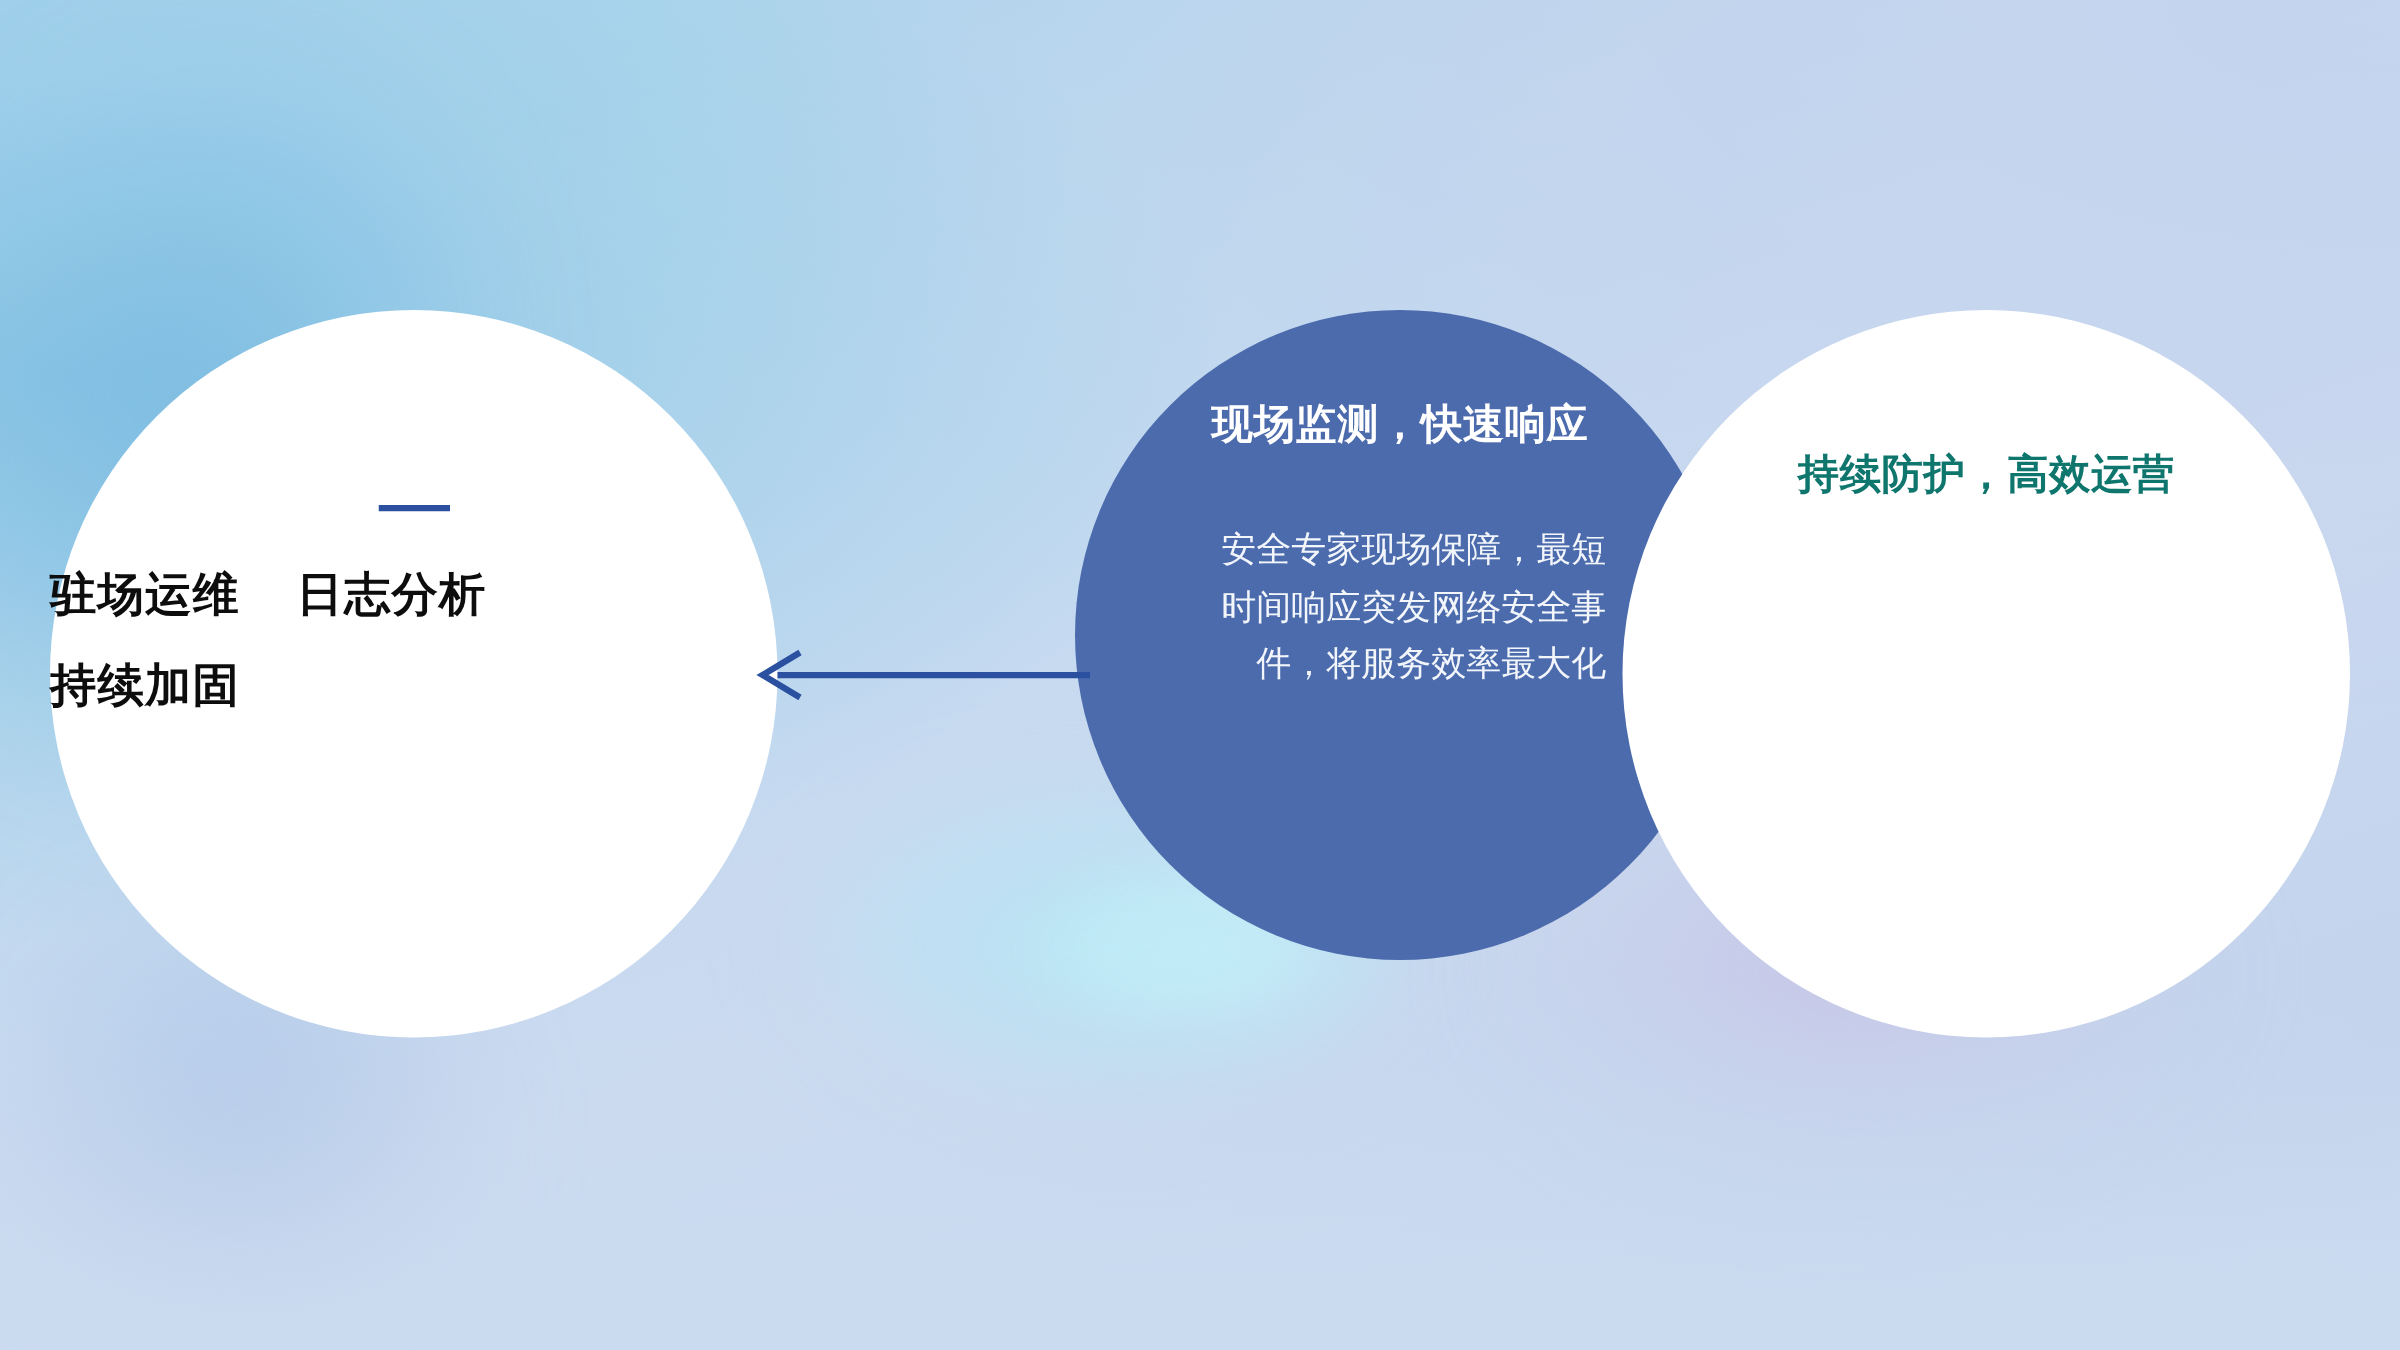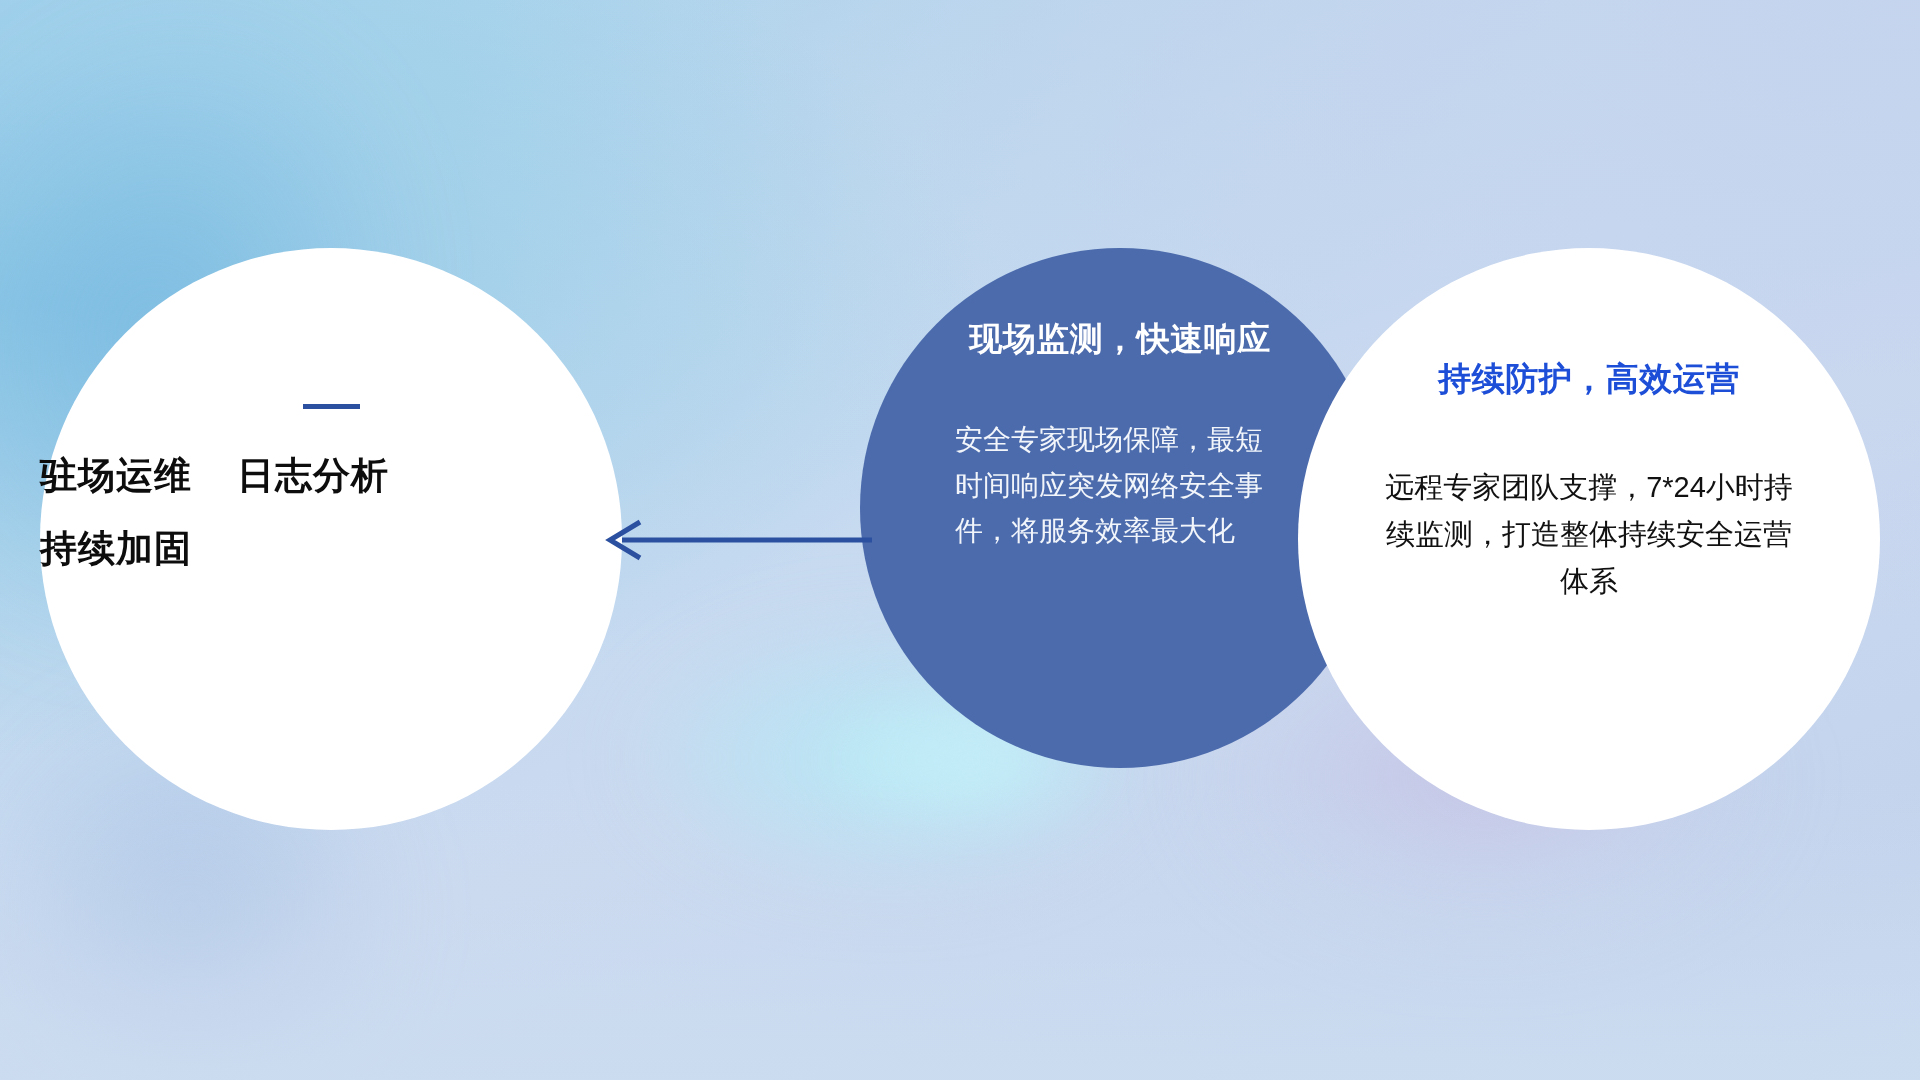--- a/index.html
+++ b/index.html
@@ -150,21 +150,21 @@
     letter-spacing:0.5px;
     line-height:1.1;
     white-space:nowrap;
   }
   #mid-body {
     margin-top:60px;
     width:330px;
     color:#f2f6fb;
     font-size:28px;
     line-height:1.62;
-    text-align:left;
+    text-align:right;
   }
 
   
   #right-content {
     position:absolute;
     left:1298px; top:248px; width:582px; height:582px;
     display:flex; flex-direction:column; align-items:center;
   }
   #right-title {
     margin-top:113px;
@@ -223,17 +223,16 @@
       <div class="left-row">持续加固</div>
     </div>
   </div>
 
   <div id="mid-content">
     <div id="mid-title">现场监测，快速响应</div>
     <div id="mid-body">安全专家现场保障，最短时间响应突发网络安全事件，将服务效率最大化</div>
   </div>
 
   <div id="right-content">
-    <div id="right-title" style="color: #1d4ed8;">持续防护，高效运营</div>
-    <div id="right-body">远程专家团队支撑，7*24小时持续监测，打造整体持续安全运营体系</div>
+    <div id="right-title" style="color: #0f766e;">持续防护，高效运营</div>
   </div>
 
 </div>
 
 </body></html>

